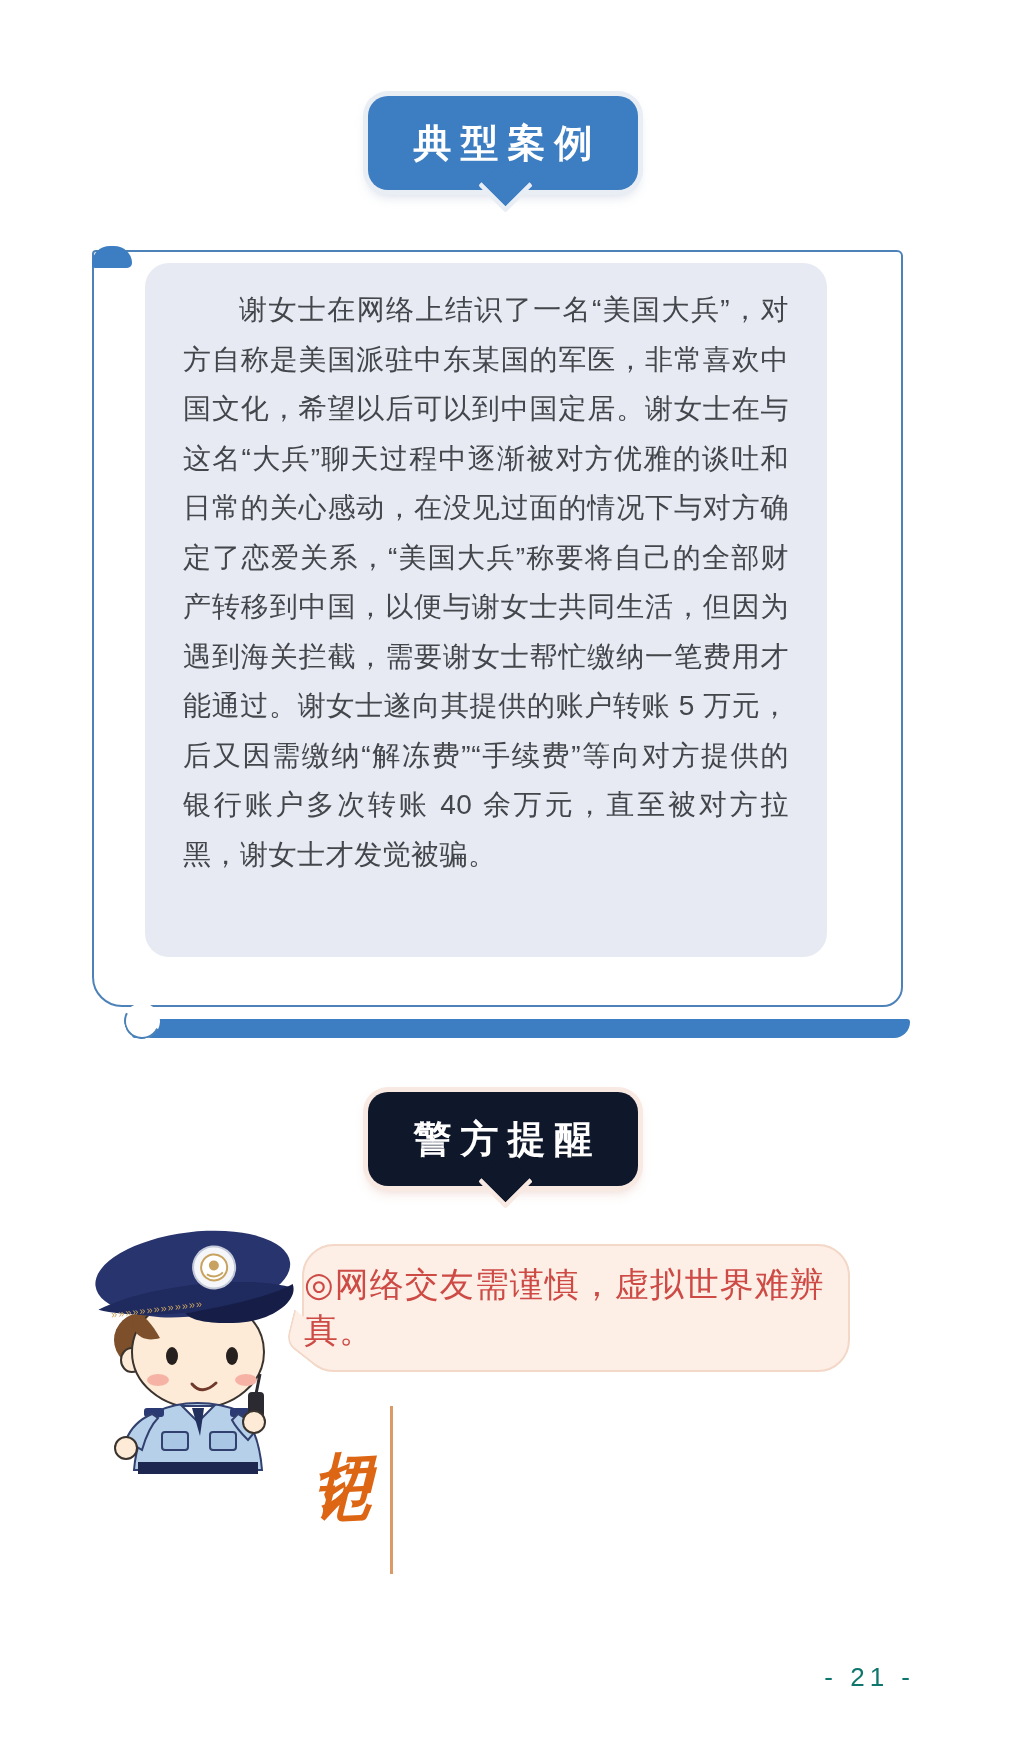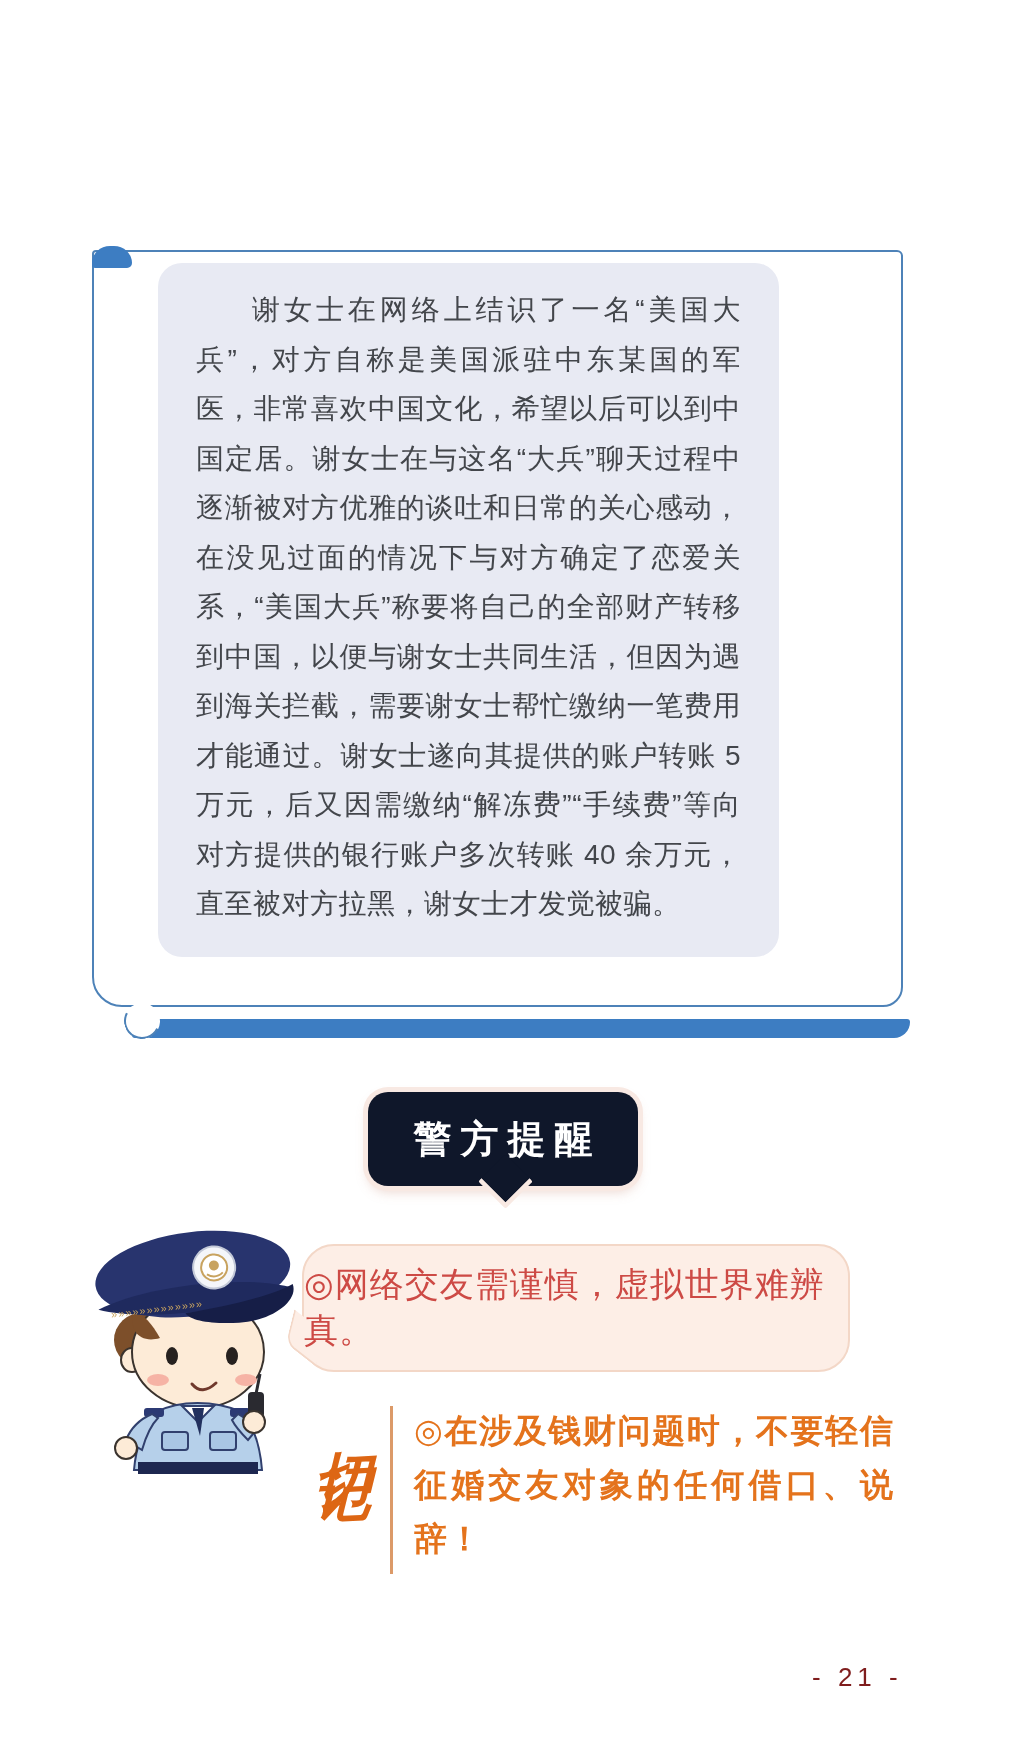--- a/index.html
+++ b/index.html
@@ -21,21 +21,21 @@
   #badge-police { left:368px; top:1092px; background:#0f172a;
                   box-shadow:0 0 0 5px #f8e9e3, 0 6px 12px rgba(200,140,120,.35); }
   #badge-police::after { border-right:5px solid #f8e9e3; border-bottom:5px solid #f8e9e3; }
 
   
   #case-card { position:absolute; left:92px; top:250px; width:811px; height:757px;
                background:#ffffff; border:2px solid #4d82b8;
                border-radius:4px 6px 20px 30px; }
   #case-curl-top { position:absolute; left:-2px; top:-6px; width:40px; height:22px;
                    background:#3d7dc2; border-radius:55% 55% 6px 4px / 95% 95% 6px 4px; }
-  #case-inner { position:absolute; left:64px; top:11px; width:621px; height:694px;
+  #case-inner { position:absolute; left:51px; top:11px; width:682px; height:694px;
                 background:#e8eaf3; border-radius:24px; padding:22px 38px 0 38px; }
   #case-text { font-size:28px; line-height:49.5px; color:#43464b; text-align:justify;
                text-indent:2em; letter-spacing:.5px; }
 
   
   #case-bar { position:absolute; left:132px; top:1019px; width:778px; height:19px;
               background:#3d7dc2; border-radius:2px 3px 16px 3px; }
   #case-curl-bottom { position:absolute; left:124px; top:1003px; width:36px; height:36px;
                       background:#ffffff; border:2px solid transparent;
                       border-bottom-color:#4d82b8; border-left-color:#4d82b8;
@@ -58,28 +58,31 @@
                     font-size:58px; line-height:84px; font-weight:bold; color:#dd6614;
                     font-family:"Liberation Serif","DejaVu Serif",serif; font-style:italic;
                     letter-spacing:14px; transform:skewY(-3deg); }
   #remember-divider { position:absolute; left:90px; top:4px; width:3px; height:168px;
                       background:#dc9a68; }
   #remember-text { position:absolute; left:114px; top:2px; width:480px;
                    font-size:33px; font-weight:bold; color:#e4731c;
                    line-height:54px; letter-spacing:1px; text-align:justify; }
 
   
-  #page-number { position:absolute; left:812px; top:1662px; width:130px;
-                 text-align:left; font-size:26px; color:#7f1d1d; letter-spacing:5px; }
+  #page-number { position:absolute; left:785px; top:1662px; width:130px;
+                 text-align:right; font-size:26px; color:#0f766e; letter-spacing:5px; }
 </style>
 </head>
 <body>
 
 <div id="canvas">
 
+  <div class="badge" id="badge-case">
+    <span class="label">典型案例</span>
+  </div>
 
   <div id="case-card">
     <div id="case-curl-top"></div>
     <div id="case-inner">
       <p id="case-text">谢女士在网络上结识了一名“美国大兵”，对方自称是美国派驻中东某国的军医，非常喜欢中国文化，希望以后可以到中国定居。谢女士在与这名“大兵”聊天过程中逐渐被对方优雅的谈吐和日常的关心感动，在没见过面的情况下与对方确定了恋爱关系，“美国大兵”称要将自己的全部财产转移到中国，以便与谢女士共同生活，但因为遇到海关拦截，需要谢女士帮忙缴纳一笔费用才能通过。谢女士遂向其提供的账户转账 5 万元，后又因需缴纳“解冻费”“手续费”等向对方提供的银行账户多次转账 40 余万元，直至被对方拉黑，谢女士才发觉被骗。</p>
     </div>
   </div>
 
   <div id="case-bar"></div>
   <div id="case-curl-bottom"></div>
@@ -132,18 +135,17 @@
     <circle cx="172" cy="200" r="11" fill="#fdebd7" stroke="#3a332e" stroke-width="2"></circle>
   </svg>
 
   <div id="bubble">
     <span id="bubble-text">◎网络交友需谨慎，虚拟世界难辨真。</span>
   </div>
 
   <div id="remember">
     <div id="remember-label">切记</div>
     <div id="remember-divider"></div>
-    <div id="remember-text">◎在涉及钱财问题时，不要轻信征婚交友对象的任何借口、说辞！</div>
   </div>
 
   <div id="page-number">- 21 -</div>
 
 </div>
 
 </body></html>

